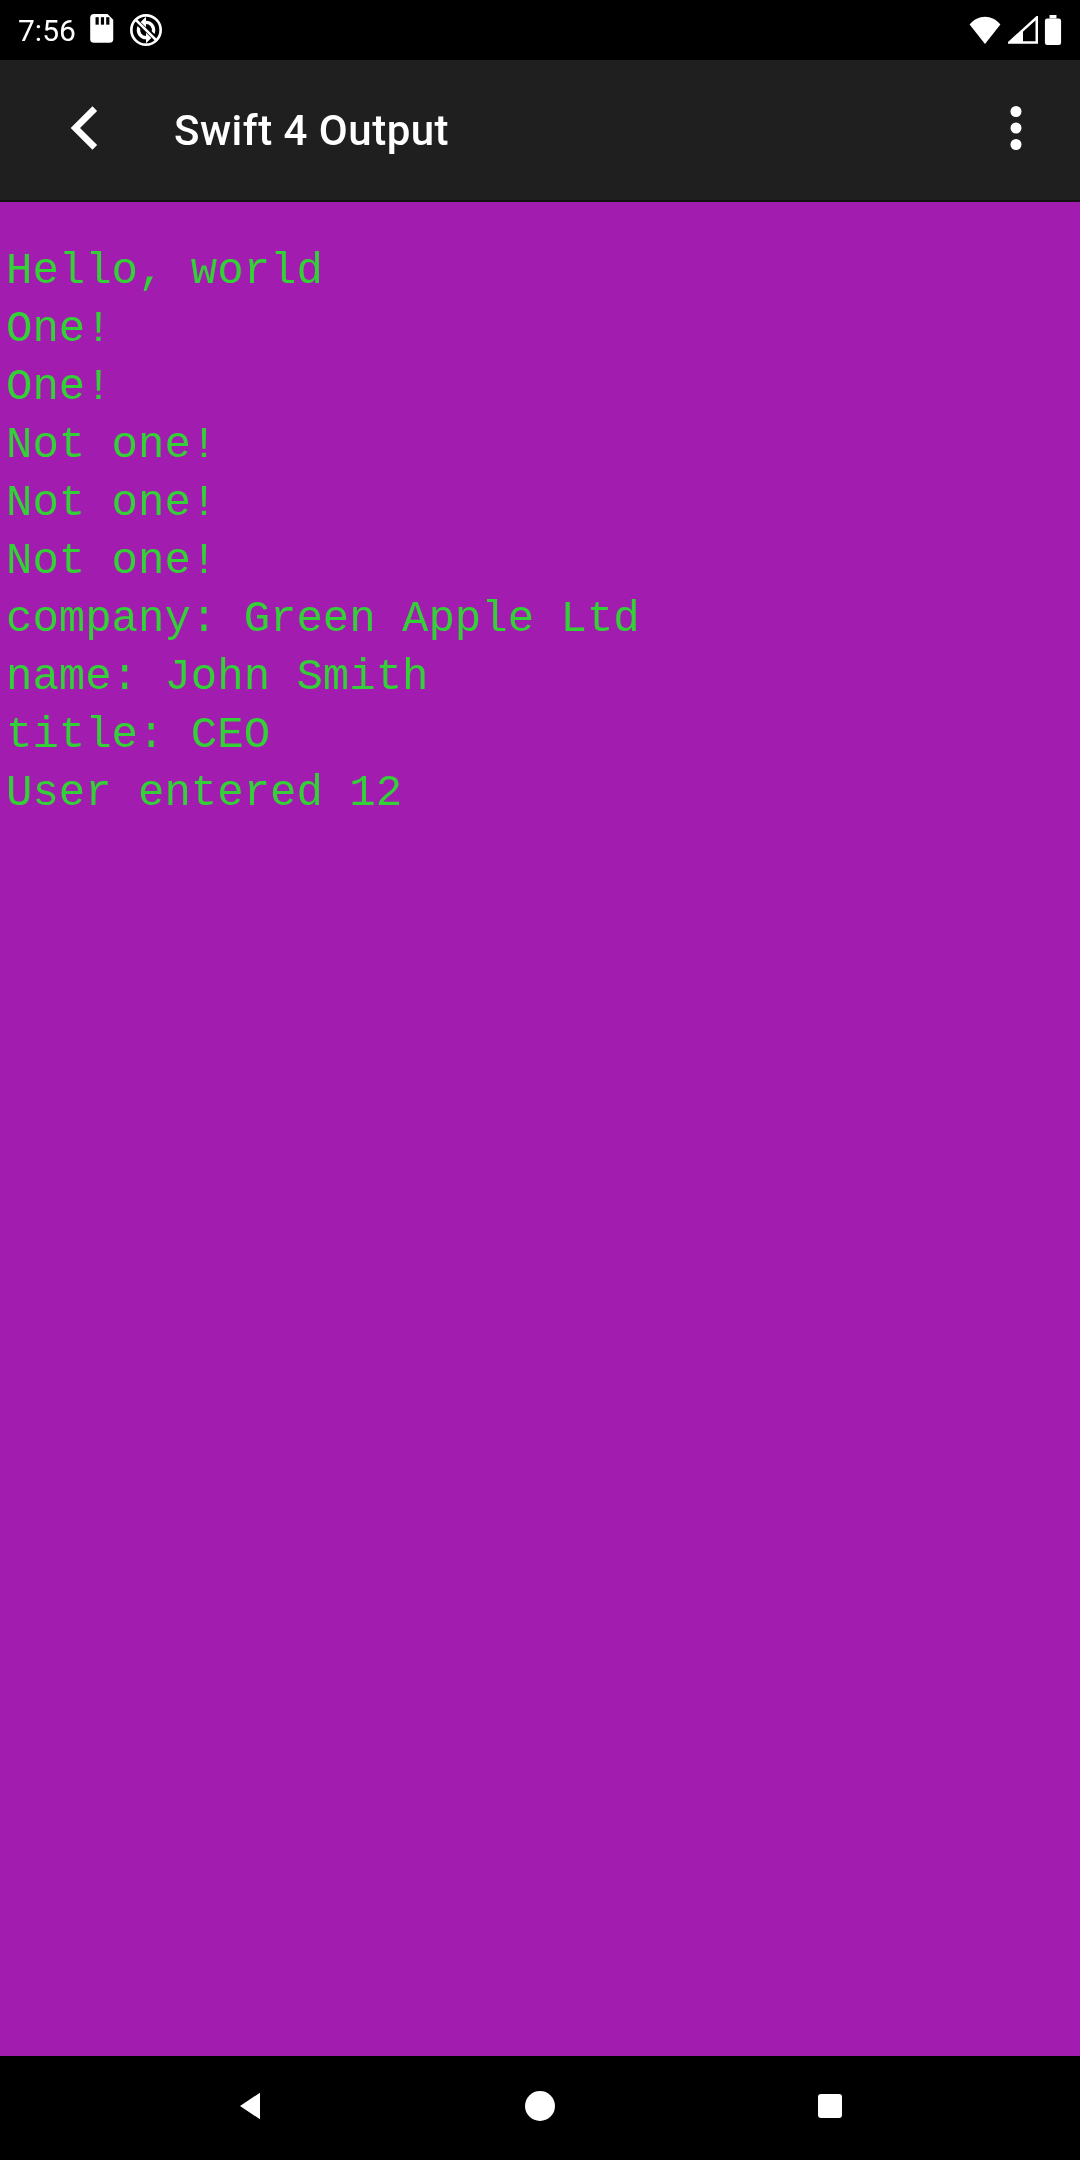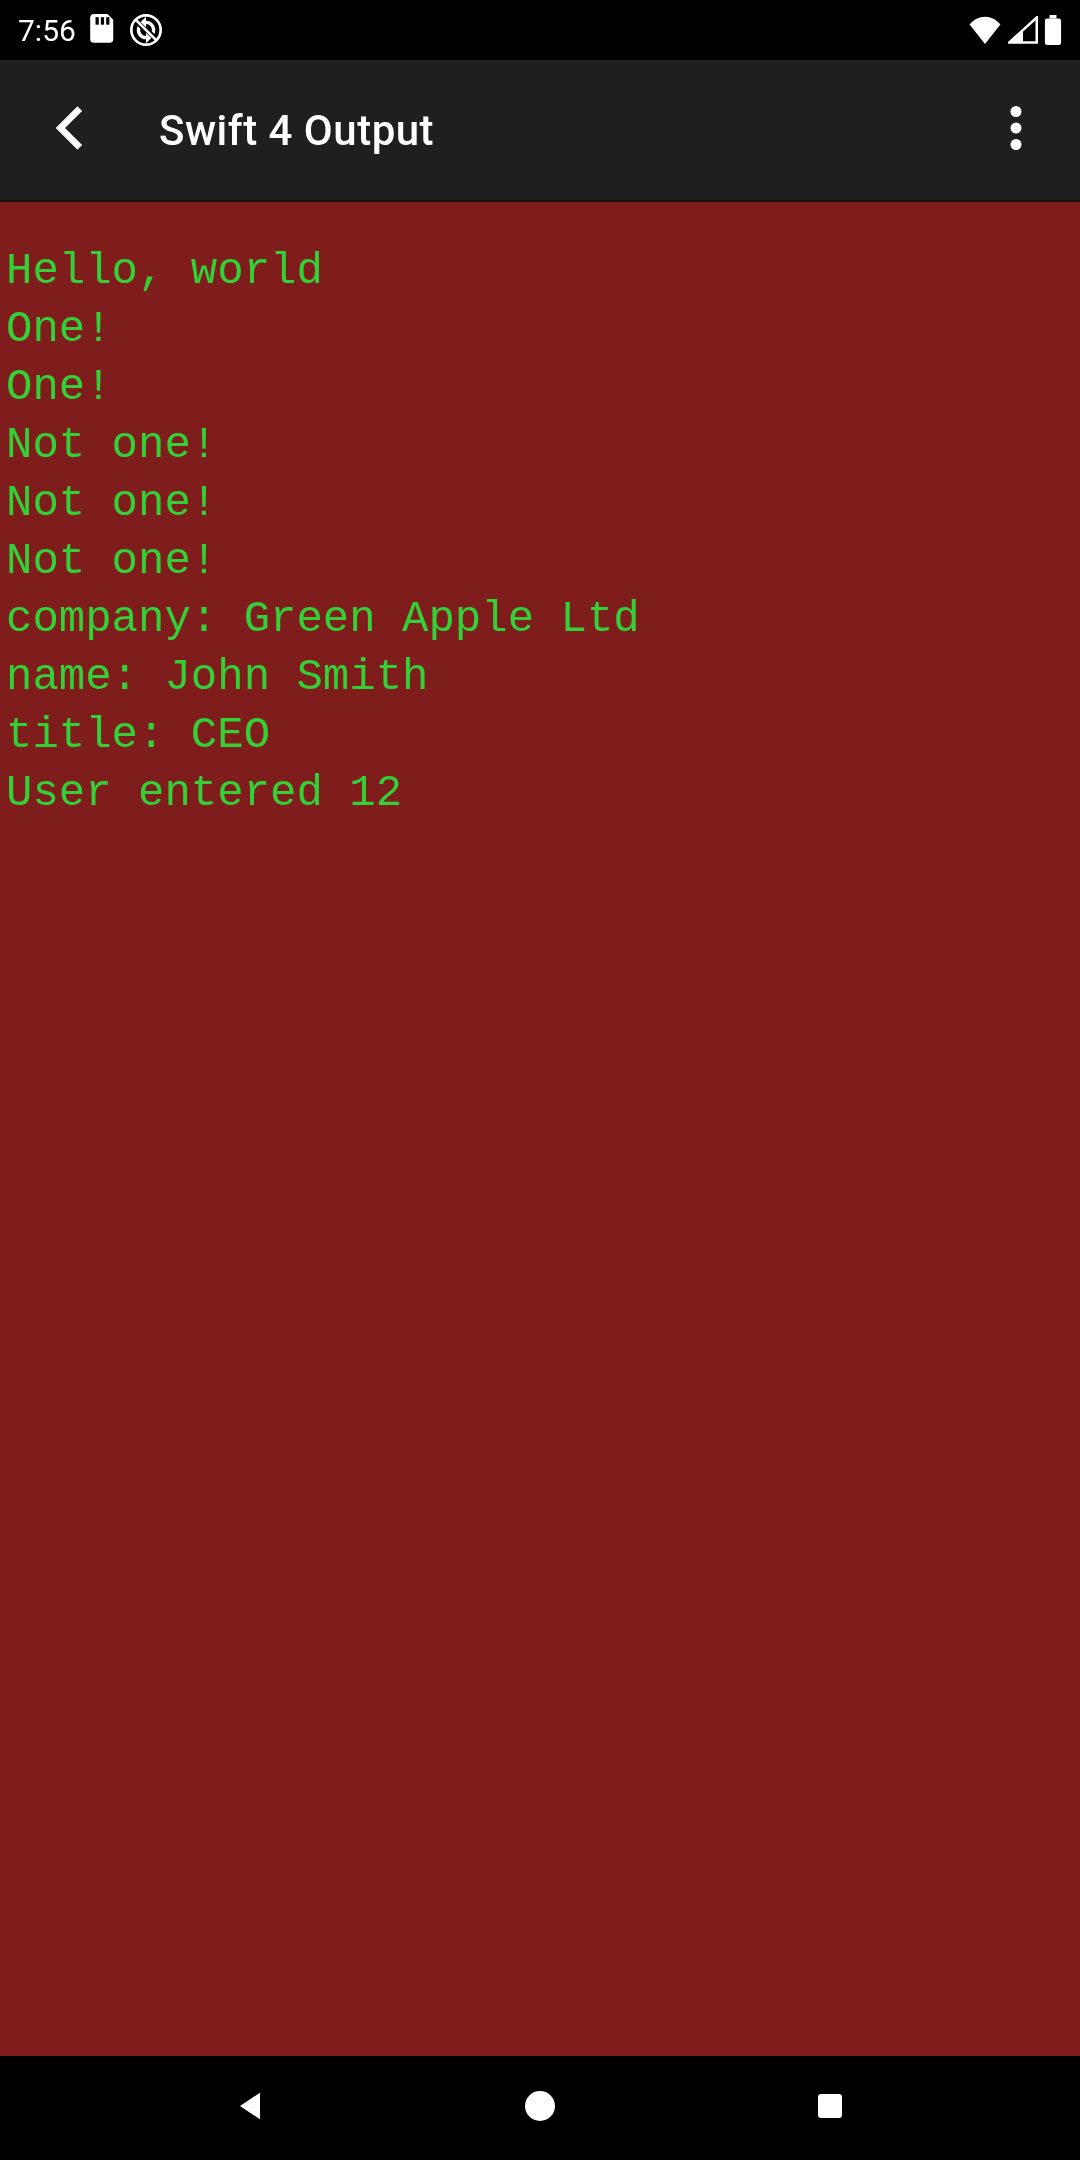--- a/index.html
+++ b/index.html
@@ -25,21 +25,21 @@
   .status-left { display: flex; align-items: center; gap: 14px; }
   .status-right { margin-left: auto; display: flex; align-items: center; gap: 6px; }
   .status-bar svg { display: block; }
 
   
   .app-bar {
     height: 142px;
     background: #1f1f1f;
     display: flex;
     align-items: center;
-    padding: 0 18px 0 29px;
+    padding: 0 18px 0 44px;
     border-bottom: 2px solid #111;
   }
   .app-bar .title {
     font-size: 42px;
     font-weight: 500;
     color: #fff;
     margin-left: 58px;
     letter-spacing: 0.5px;
   }
   .back-btn, .menu-btn {
@@ -47,21 +47,21 @@
     align-items: center;
     justify-content: center;
     width: 72px;
     height: 72px;
   }
   .menu-btn { margin-left: auto; margin-right: 10px; }
 
   
   .output-pane {
     flex: 1;
-    background: #7f1d1d;
+    background: #a21caf;
     padding: 40px 18px 0 6px;
   }
   .output-text {
     font-family: "Menlo", "Consolas", "Courier New", monospace;
     font-size: 44px;
     line-height: 58px;
     color: #33d137;
     white-space: pre;
   }
 

